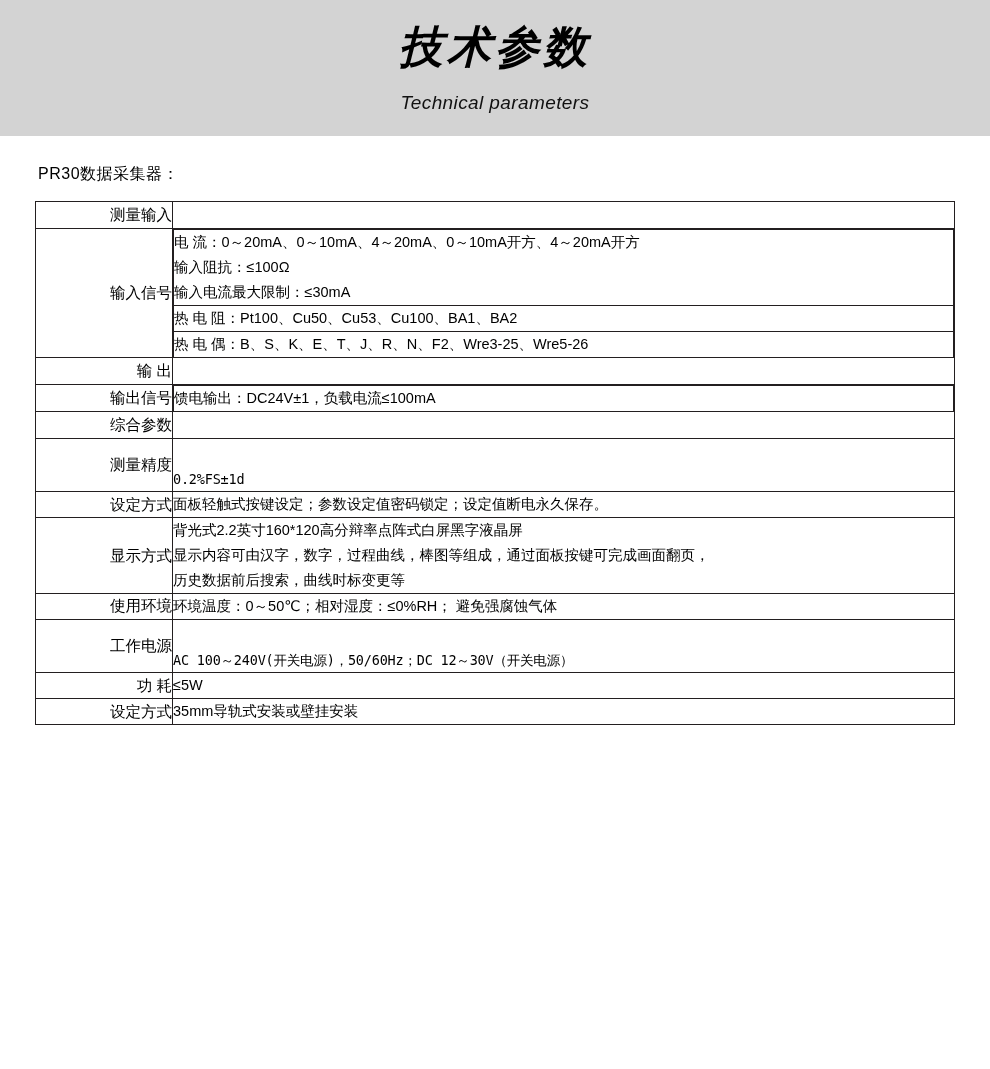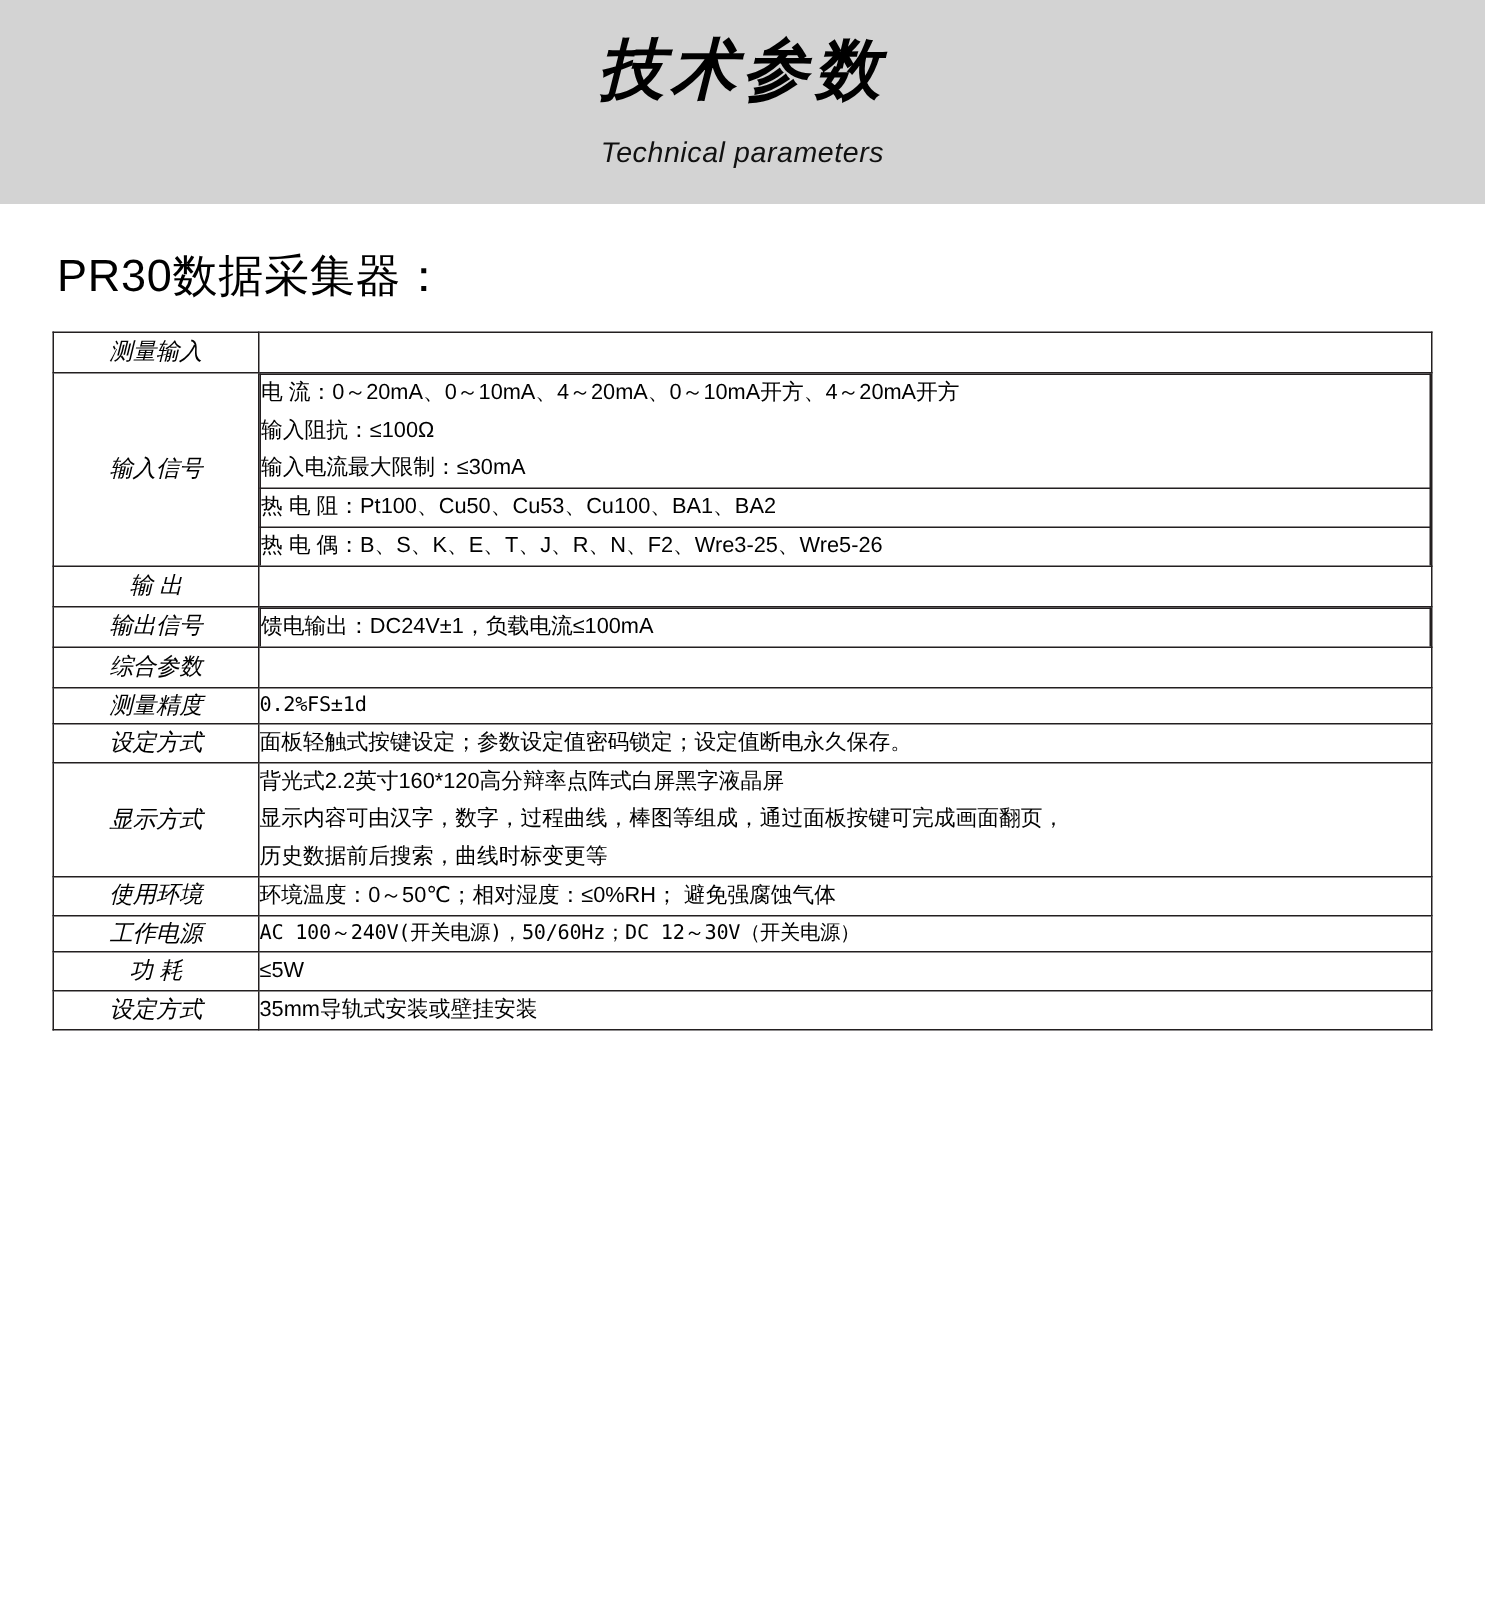--- a/index.html
+++ b/index.html
@@ -37,57 +37,57 @@
     font-size: 19px;
     color: #111;
     letter-spacing: 0.4px;
     margin-top: 20px;
   }
   .doc-body {
     padding: 0 35px;
     box-sizing: border-box;
   }
   .section-title {
-    font-size: 30px;
+    font-size: 16px;
     color: #000;
     margin: 28px 0 16px 3px;
     letter-spacing: 0.5px;
   }
   table.spec {
     border-collapse: collapse;
     width: 920px;
     table-layout: fixed;
     font-size: 14.5px;
     color: #000;
   }
   table.spec td {
     border: 1px solid #231f20;
     padding: 0;
     vertical-align: middle;
   }
   .lbl {
     width: 136px;
-    text-align: center;
+    text-align: right;
     font-size: 15.5px;
     padding: 6px 4px;
     line-height: 1.5;
-    font-style: italic;
   }
   .cell {
     padding: 6px 10px 6px 12px;
     line-height: 1.72;
     font-family: "Liberation Sans", "DejaVu Sans", sans-serif;
   }
   .cell .line {
     white-space: nowrap;
   }
   .mono {
     font-family: "DejaVu Sans Mono", "Liberation Mono", monospace;
     font-size: 13.5px;
     letter-spacing: -0.2px;
+    margin-top: 29px;
   }
   .rowhdr-empty {
     height: 26px;
   }
   .nested {
     border-collapse: collapse;
     width: 100%;
   }
   .nested td {
     border: 0;

